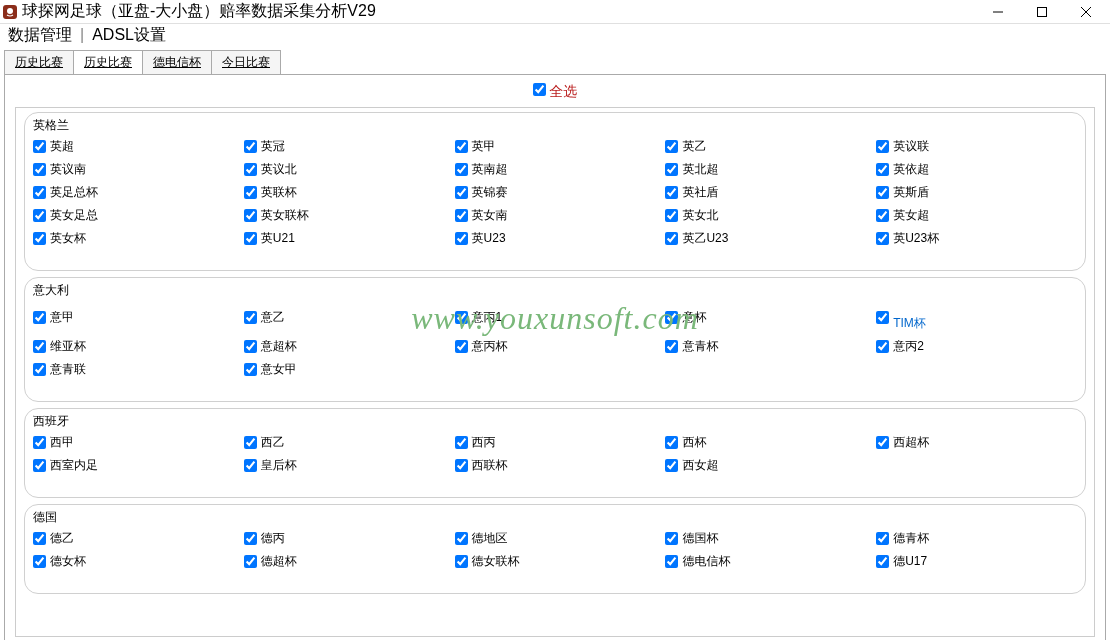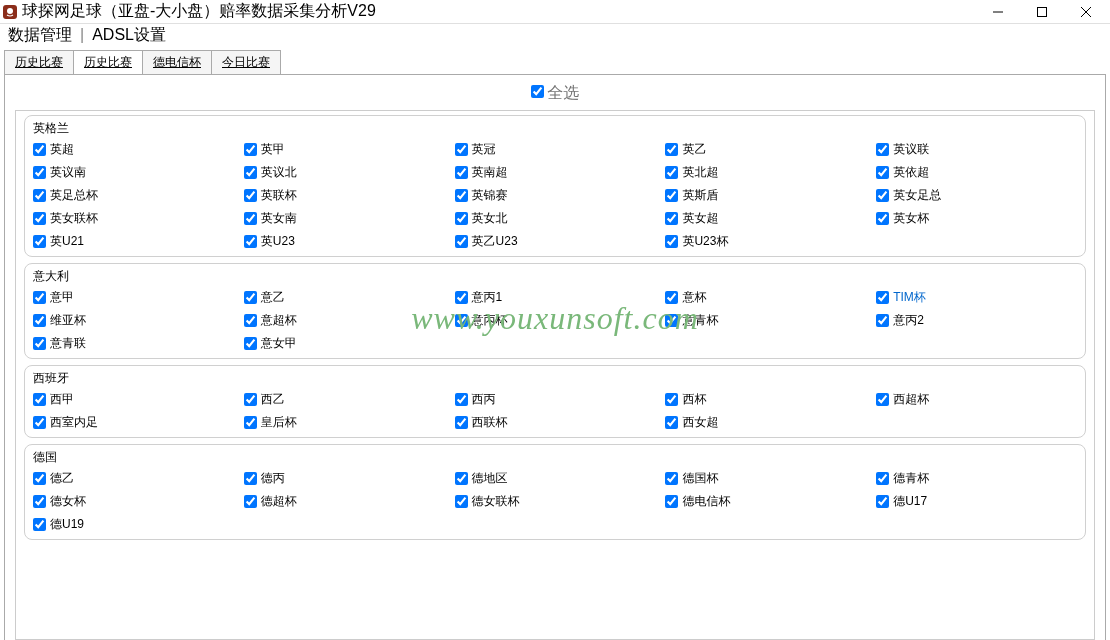--- a/index.html
+++ b/index.html
@@ -10,29 +10,29 @@
 .titlebar .winbtns { display: flex; }
 .titlebar .winbtn { width: 44px; height: 24px; display: flex; align-items: center; justify-content: center; cursor: pointer; }
 .menubar { height: 22px; display: flex; align-items: center; padding: 0 4px; font-size: 16px; }
 .menubar .menuitem { padding: 2px 4px; cursor: pointer; }
 .menubar .divider { margin: 0 4px; color: #888; }
 .tabs { display: flex; margin-left: 4px; margin-top: 4px; text-decoration: underline; }
 .tab { padding: 3px 10px; border: 1px solid #aaa; border-bottom: none; background: #f5f5f5; cursor: pointer; font-size: 12px; margin-right: -1px; position: relative; }
 .tab.active { background: #fff; z-index: 2; }
 .tabcontent { border: 1px solid #aaa; margin: 0 4px 4px 4px; height: 578px; position: relative; padding: 6px 10px; overflow: hidden; }
 .selectall { text-align: center; margin: 2px 0 6px 0; }
-.selectall label { color: #737373; font-size: 16px; }
+.selectall label { color: #b91c1c; font-size: 14px; }
 .scrollarea { border: 1px solid #ccc; height: 530px; overflow-y: scroll; padding: 4px 8px; position: relative; }
-.group { border: 1px solid #d0d0d0; margin-bottom: 6px; padding: 4px 8px 6px 8px; border-radius: 8px; }
+.group { border: 1px solid #d0d0d0; margin-bottom: 6px; padding: 4px 8px 23px 8px; border-radius: 14px; }
 .group-title { font-size: 12px; margin-bottom: 4px; color: #000; }
 .group-items { display: grid; grid-template-columns: repeat(5, 1fr); gap: 6px 10px; }
 .chk-item { display: flex; align-items: center; }
 .chk-item input { margin-right: 4px; }
 .chk-item label { font-size: 12px; cursor: pointer; }
-.chk-item.highlight label { color: #0066cc; }
+.chk-item.highlight label { color: #0066cc; margin-top: 12px; }
 input[type="checkbox"] { width: 13px; height: 13px; cursor: pointer; }
 .watermark { position: absolute; top: 300px; left: 50%; transform: translateX(-50%); font-size: 32px; font-style: italic; font-family: "Times New Roman", serif; color: #7ab87a; pointer-events: none; z-index: 100; letter-spacing: 1px; white-space: nowrap; }
 ::-webkit-scrollbar { width: 16px; }
 ::-webkit-scrollbar-track { background: #f0f0f0; }
 ::-webkit-scrollbar-thumb { background: #c0c0c0; border: 1px solid #a0a0a0; }
 </style>
 </head>
 <body>
 
 <div class="titlebar">
@@ -84,28 +84,28 @@
   </div>
   <div class="scrollarea" id="scrollarea">
       <div class="group">
         <div class="group-title">英格兰</div>
         <div class="group-items">
           <div class="chk-item">
             <input type="checkbox" id="c0_0" checked="" style="">
             <label for="c0_0">英超</label>
           </div>
           <div class="chk-item">
+            <input type="checkbox" id="c0_1" checked="" style="">
+            <label for="c0_1">英冠</label>
+          </div>
+          <div class="chk-item">
             <input type="checkbox" id="c0_2" checked="" style="">
             <label for="c0_2">英甲</label>
           </div>
           <div class="chk-item">
-            <input type="checkbox" id="c0_1" checked="" style="">
-            <label for="c0_1">英冠</label>
-          </div>
-          <div class="chk-item">
             <input type="checkbox" id="c0_3" checked="" style="">
             <label for="c0_3">英乙</label>
           </div>
           <div class="chk-item">
             <input type="checkbox" id="c0_4" checked="" style="">
             <label for="c0_4">英议联</label>
           </div>
           <div class="chk-item">
             <input type="checkbox" id="c0_5" checked="" style="">
             <label for="c0_5">英议南</label>
@@ -130,20 +130,24 @@
             <input type="checkbox" id="c0_10" checked="" style="">
             <label for="c0_10">英足总杯</label>
           </div>
           <div class="chk-item">
             <input type="checkbox" id="c0_11" checked="" style="">
             <label for="c0_11">英联杯</label>
           </div>
           <div class="chk-item">
             <input type="checkbox" id="c0_12" checked="" style="">
             <label for="c0_12">英锦赛</label>
+          </div>
+          <div class="chk-item">
+            <input type="checkbox" id="c0_15" checked="" style="">
+            <label for="c0_15">英社盾</label>
           </div>
           <div class="chk-item">
             <input type="checkbox" id="c0_16" checked="" style="">
             <label for="c0_16">英斯盾</label>
           </div>
           <div class="chk-item">
             <input type="checkbox" id="c0_17" checked="" style="">
             <label for="c0_17">英女足总</label>
           </div>
           <div class="chk-item">
@@ -314,22 +318,18 @@
             <label for="c3_8">德女联杯</label>
           </div>
           <div class="chk-item">
             <input type="checkbox" id="c3_9" checked="" style="">
             <label for="c3_9">德电信杯</label>
           </div>
           <div class="chk-item">
             <input type="checkbox" id="c3_10" checked="" style="">
             <label for="c3_10">德U17</label>
           </div>
-          <div class="chk-item">
-            <input type="checkbox" id="c3_11" checked="" style="">
-            <label for="c3_11">德U19</label>
-          </div>
         </div>
       </div>
     </div>
 </div>
 
 <div class="watermark">www.youxunsoft.com</div>
 
 </body></html>

